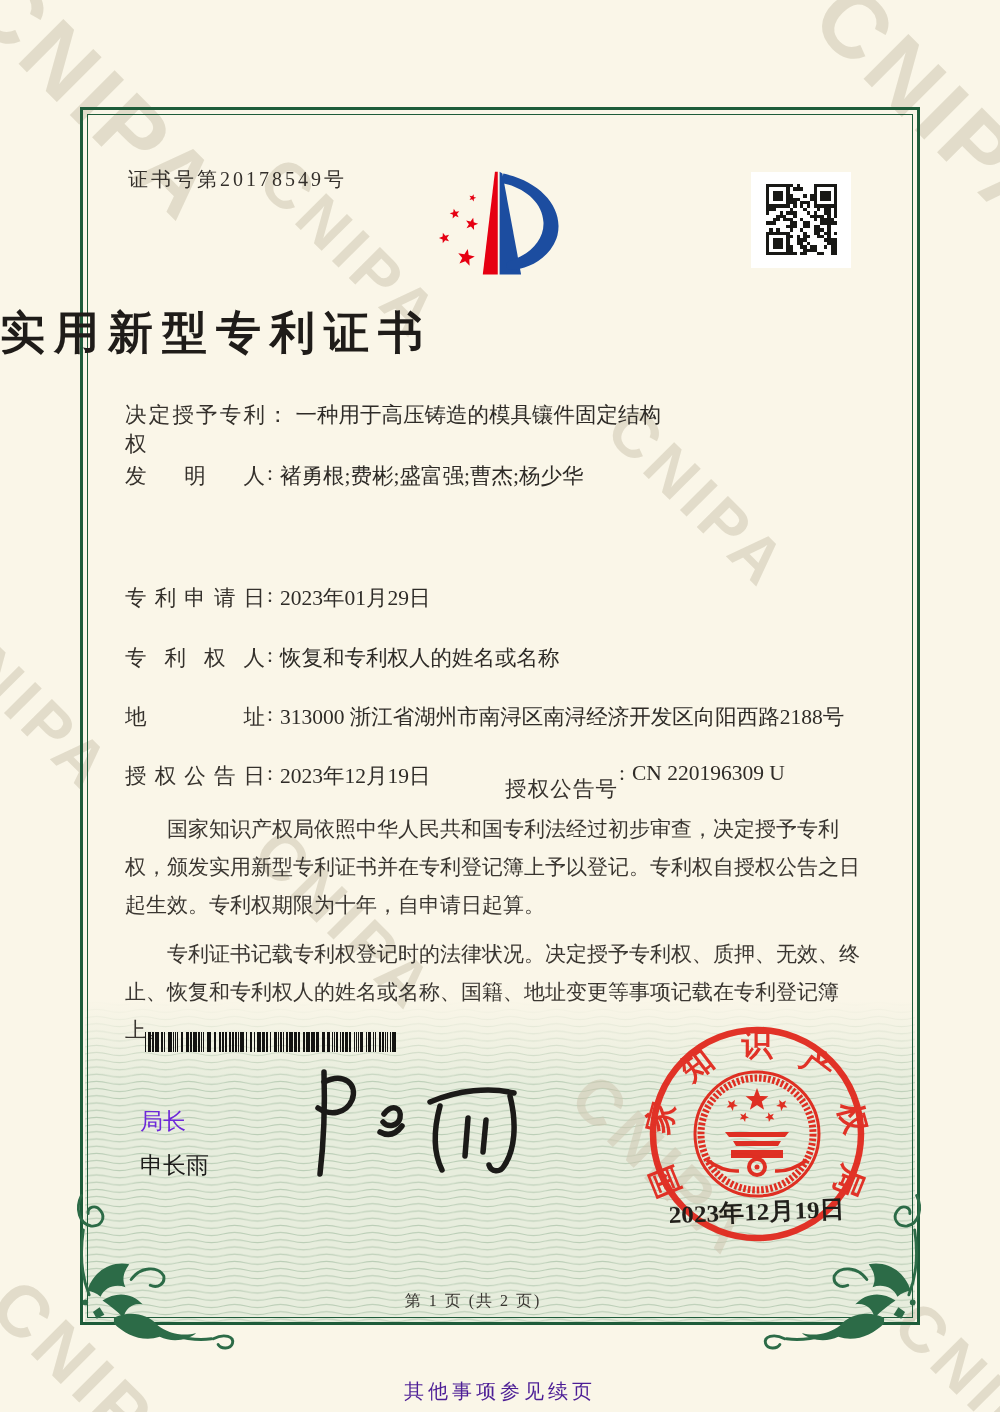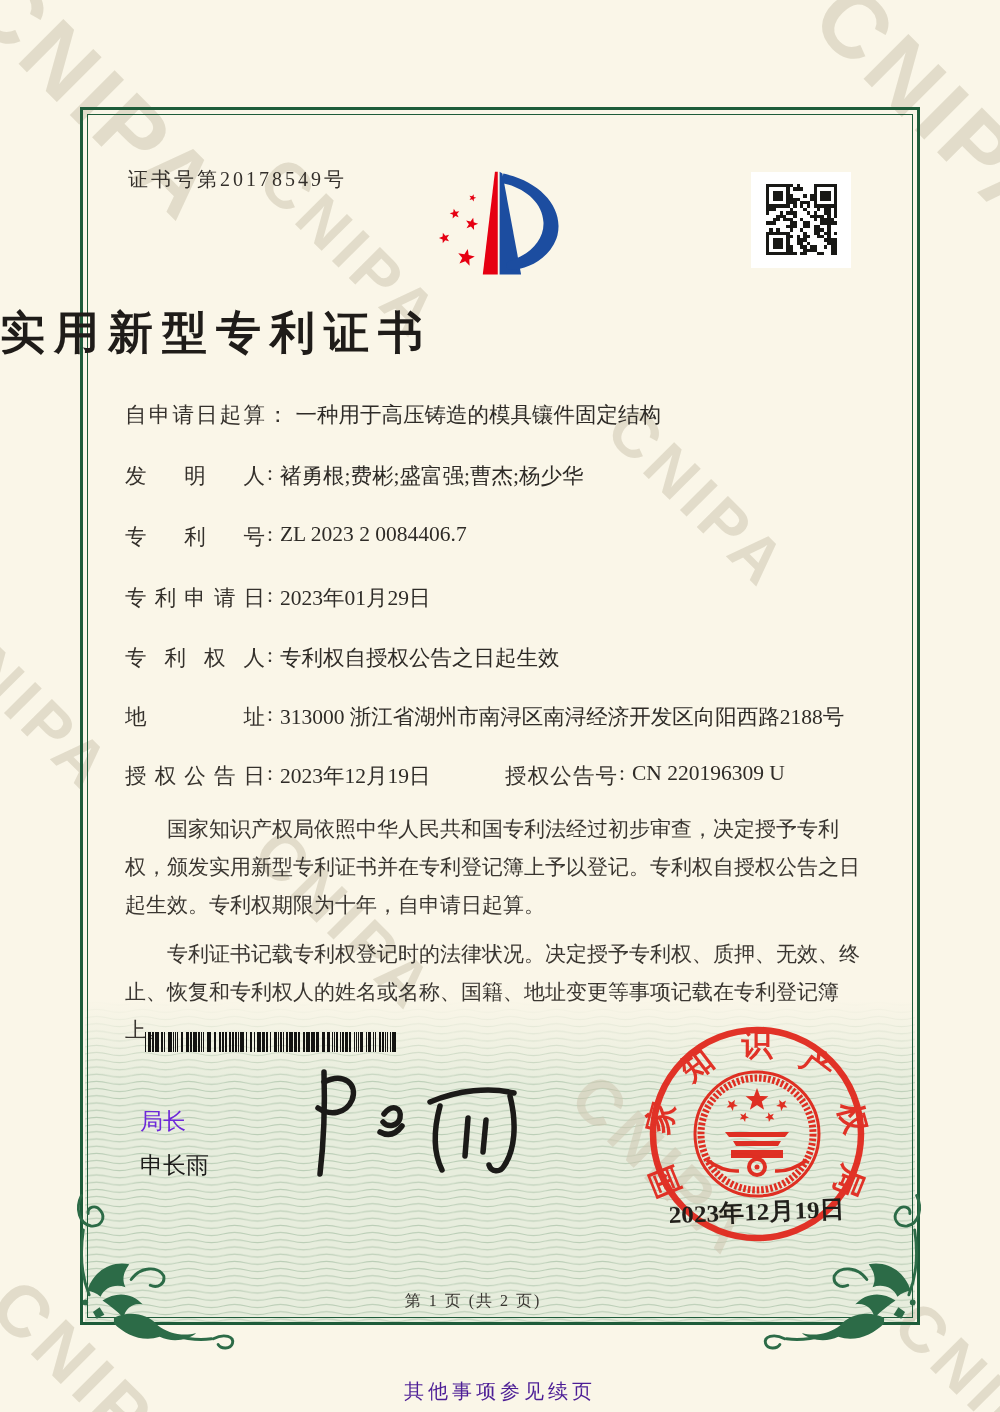--- a/index.html
+++ b/index.html
@@ -23,21 +23,21 @@
          letter-spacing:9px;color:#1f1c19;}
   
   .row{left:125px;font-size:21.5px;color:#35312c;}
   .lbl{display:inline-block;width:140px;text-align:justify;text-align-last:justify;vertical-align:top;}
   .colon{margin:0 7px 0 2px;vertical-align:top;}
   .val{display:inline-block;vertical-align:top;max-width:600px;color:#2e2b27;}
   .val.wide{width:565px;line-height:31px;}
   .row.r0{top:400px}.row.r1{top:461px}.row.r2{top:522px}.row.r3{top:583px}
   .row.r4{top:643px}.row.r5{top:702px}.row.r6{top:761px}
   .col-right{position:absolute;left:380px;top:0;white-space:nowrap;}
-  .lbl2{display:inline-block;width:112px;text-align:justify;text-align-last:justify;}
+  .lbl2{display:inline-block;width:112px;text-align:justify;text-align-last:justify;margin-top:13px;}
   
   .paras{left:125px;top:810px;width:757px;font-size:21px;line-height:38px;color:#3a3631;}
   .paras p{margin:0 12px 11px 0;text-indent:2em;}
   
   .barcode{left:145px;top:1032px;}
   .signer-title{left:140px;top:1106px;font-family:"Liberation Sans","DejaVu Sans",sans-serif;
                 font-size:23px;color:#6d28d9;}
   .signer-name{left:140px;top:1150px;font-family:Liberation Mono, monospace;
                font-size:23px;color:#1d1d1b;}
   .signature{left:262px;top:1060px;}
@@ -365,33 +365,30 @@
       <rect x="52.4" y="80.0" width="3.4" height="3.4" fill="#181815"></rect>
       <rect x="66.0" y="80.0" width="3.4" height="3.4" fill="#181815"></rect>
       <rect x="69.4" y="80.0" width="3.4" height="3.4" fill="#181815"></rect>
       <rect x="79.6" y="80.0" width="3.4" height="3.4" fill="#181815"></rect>
       <rect x="83.0" y="80.0" width="3.4" height="3.4" fill="#181815"></rect>
     </svg>
 
   <div class="content title">实用新型专利证书</div>
 
   <div class="content row r0">
-    <span class="lbl">自申请日起算</span><span class="colon">：</span><span class="val">一种用于高压铸造的模具镶件固定结构</span>
+    <span class="lbl">决定授予专利权</span><span class="colon">：</span><span class="val">一种用于高压铸造的模具镶件固定结构</span>
   </div>
   <div class="content row r1">
     <span class="lbl">发明人</span><span class="colon">:</span><span class="val">褚勇根;费彬;盛富强;曹杰;杨少华</span>
   </div>
-  <div class="content row r2">
-    <span class="lbl">专利号</span><span class="colon">:</span><span class="val">ZL 2023 2 0084406.7</span>
-  </div>
   <div class="content row r3">
     <span class="lbl">专利申请日</span><span class="colon">:</span><span class="val">2023年01月29日</span>
   </div>
   <div class="content row r4">
-    <span class="lbl">专利权人</span><span class="colon">:</span><span class="val">专利权自授权公告之日起生效</span>
+    <span class="lbl">专利权人</span><span class="colon">:</span><span class="val">恢复和专利权人的姓名或名称</span>
   </div>
   <div class="content row r5">
     <span class="lbl">地址</span><span class="colon">:</span><span class="val wide">313000 浙江省湖州市南浔区南浔经济开发区向阳西路2188号</span>
   </div>
   <div class="content row r6" style="width:790px">
     <span class="lbl">授权公告日</span><span class="colon">:</span><span class="val">2023年12月19日</span>
     <span class="col-right">
       <span class="lbl2">授权公告号</span><span class="colon">:</span><span class="val">CN 220196309 U</span>
     </span>
   </div>

